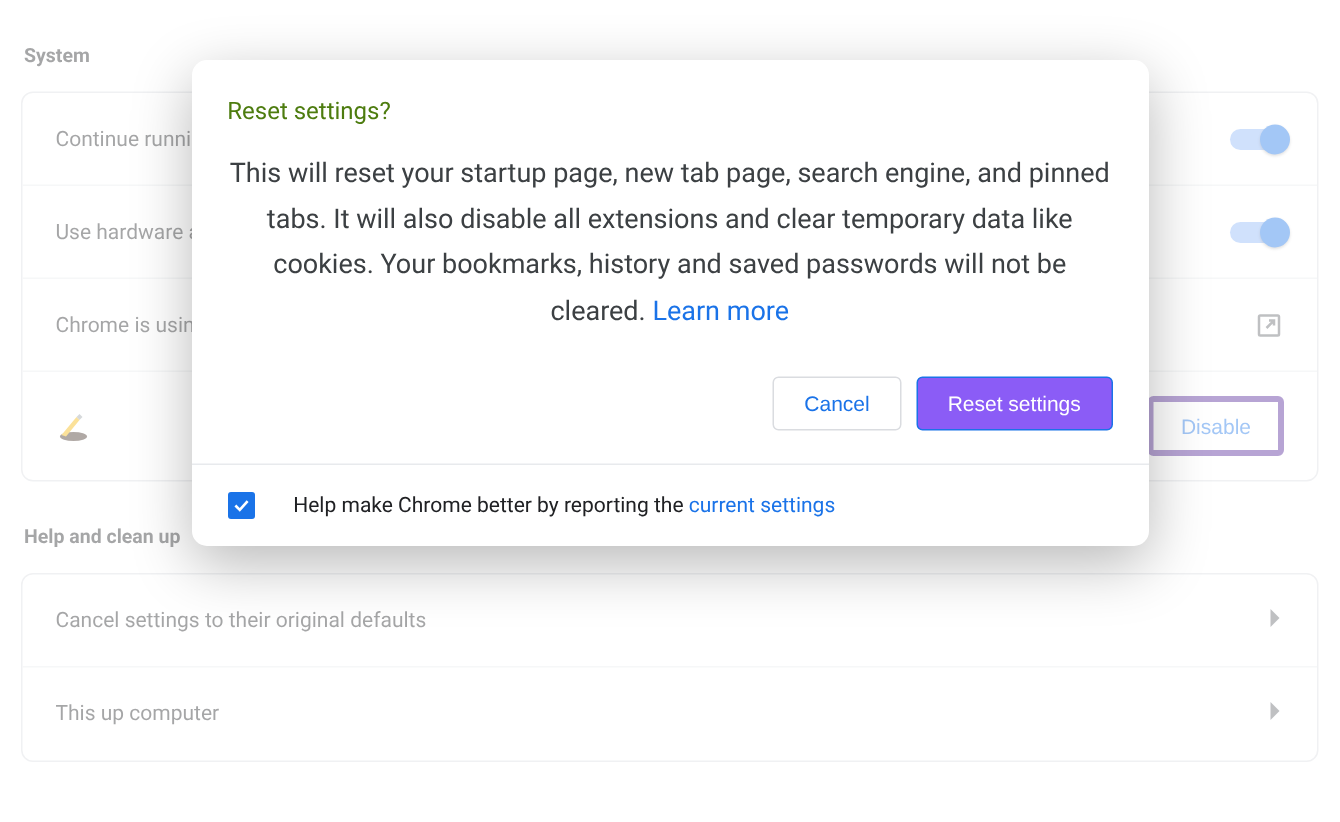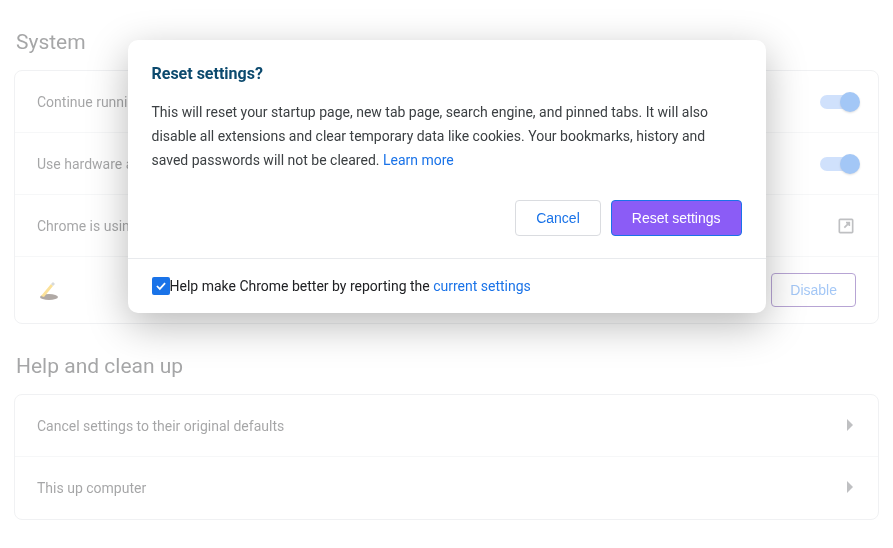--- a/index.html
+++ b/index.html
@@ -10,22 +10,22 @@
     width: 893px;
     height: 548px;
     overflow: hidden;
     position: relative;
     font-size: 14px;
   }
   .page {
     padding: 0 14px;
   }
   .section-title {
-    font-size: 21px;
-    font-weight: 400;
+    font-size: 13px;
+    font-weight: 700;
     color: #202124;
     padding: 30px 0 16px 2px;
   }
   .card {
     border: 1px solid #dadce0;
     border-radius: 8px;
     background: #fff;
   }
   .row {
     display: flex;
@@ -66,21 +66,21 @@
     gap: 16px;
   }
   .ext-icon {
     width: 24px;
     height: 24px;
     display:flex;
     align-items:center;
     justify-content:center;
   }
   .disable-btn {
-    border: 1px solid #4c1d95;
+    border: 4px solid #4c1d95;
     background: #fff;
     color: #1a73e8;
     font-size: 14px;
     padding: 8px 18px;
     border-radius: 4px;
     font-weight: 500;
     cursor: pointer;
   }
   .openext {
     width: 20px;
@@ -105,28 +105,29 @@
     background: #fff;
     border-radius: 10px;
     box-shadow: 0 12px 40px rgba(0,0,0,0.28);
     overflow: hidden;
   }
   .dialog-body {
     padding: 24px 24px 22px 24px;
   }
   .dialog-title {
     font-size: 16px;
-    color: #0c4a6e;
+    color: #4d7c0f;
     margin-bottom: 18px;
-    font-weight: 700;
+    font-weight: 400;
   }
   .dialog-text {
-    font-size: 14px;
+    font-size: 18px;
     line-height: 1.7;
     color: #3c4043;
+    text-align: center;
   }
   .link { color: #1a73e8; cursor: pointer; }
   .dialog-actions {
     display:flex;
     justify-content:flex-end;
     gap: 10px;
     margin-top: 28px;
   }
   .btn {
     font-size: 14px;
@@ -144,20 +145,21 @@
   .btn-primary {
     background:#8b5cf6;
     border: 1px solid #1a73e8;
     color:#fff;
   }
   .dialog-footer {
     border-top: 1px solid #e8eaed;
     padding: 18px 24px 18px 24px;
     display:flex;
     align-items:center;
+    gap: 26px;
   }
   .checkbox {
     width: 18px;
     height: 18px;
     border-radius: 2px;
     background: #1a73e8;
     display:flex;
     align-items:center;
     justify-content:center;
     flex: 0 0 18px;

